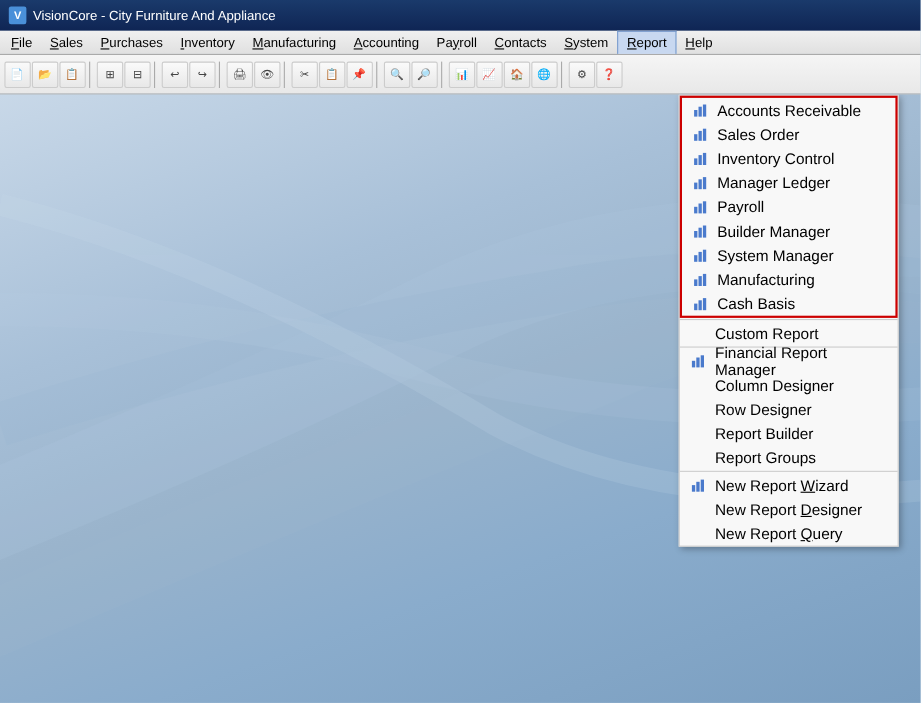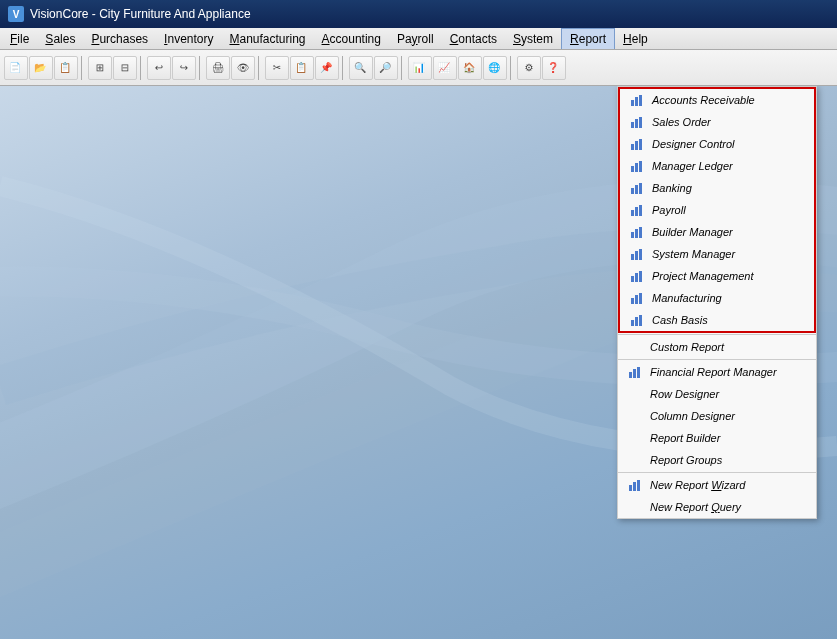--- a/index.html
+++ b/index.html
@@ -144,22 +144,21 @@
       height: 14px;
     }
 
     .dropdown-separator {
       height: 1px;
       background: #ccc;
       margin: 1px 0;
     }
 
     .dropdown-item-text {
-      font-size: 11px;
-      font-style: italic;
+      font-size: 14px;
     }
 
     
     .chart-icon {
       display: inline-block;
     }
   </style>
 </head>
 <body>
 
@@ -275,50 +274,40 @@
         <span class="dropdown-item-text">Sales Order</span>
       </div>
       <div class="dropdown-item">
         <div class="item-icon chart-icon">
           <svg viewBox="0 0 14 14" xmlns="http://www.w3.org/2000/svg">
               <rect x="1" y="7" width="3" height="6" fill="#4a7acc"></rect>
               <rect x="5" y="4" width="3" height="9" fill="#4a7acc"></rect>
               <rect x="9" y="2" width="3" height="11" fill="#4a7acc"></rect>
             </svg>
         </div>
-        <span class="dropdown-item-text">Designer Control</span>
+        <span class="dropdown-item-text">Inventory Control</span>
       </div>
       <div class="dropdown-item">
         <div class="item-icon chart-icon">
           <svg viewBox="0 0 14 14" xmlns="http://www.w3.org/2000/svg">
               <rect x="1" y="7" width="3" height="6" fill="#4a7acc"></rect>
               <rect x="5" y="4" width="3" height="9" fill="#4a7acc"></rect>
               <rect x="9" y="2" width="3" height="11" fill="#4a7acc"></rect>
             </svg>
         </div>
         <span class="dropdown-item-text">Manager Ledger</span>
       </div>
       <div class="dropdown-item">
         <div class="item-icon chart-icon">
           <svg viewBox="0 0 14 14" xmlns="http://www.w3.org/2000/svg">
               <rect x="1" y="7" width="3" height="6" fill="#4a7acc"></rect>
               <rect x="5" y="4" width="3" height="9" fill="#4a7acc"></rect>
               <rect x="9" y="2" width="3" height="11" fill="#4a7acc"></rect>
             </svg>
         </div>
-        <span class="dropdown-item-text">Banking</span>
-      </div>
-      <div class="dropdown-item">
-        <div class="item-icon chart-icon">
-          <svg viewBox="0 0 14 14" xmlns="http://www.w3.org/2000/svg">
-              <rect x="1" y="7" width="3" height="6" fill="#4a7acc"></rect>
-              <rect x="5" y="4" width="3" height="9" fill="#4a7acc"></rect>
-              <rect x="9" y="2" width="3" height="11" fill="#4a7acc"></rect>
-            </svg>
-        </div>
         <span class="dropdown-item-text">Payroll</span>
       </div>
       <div class="dropdown-item">
         <div class="item-icon chart-icon">
           <svg viewBox="0 0 14 14" xmlns="http://www.w3.org/2000/svg">
               <rect x="1" y="7" width="3" height="6" fill="#4a7acc"></rect>
               <rect x="5" y="4" width="3" height="9" fill="#4a7acc"></rect>
               <rect x="9" y="2" width="3" height="11" fill="#4a7acc"></rect>
             </svg>
         </div>
@@ -326,30 +315,20 @@
       </div>
       <div class="dropdown-item">
         <div class="item-icon chart-icon">
           <svg viewBox="0 0 14 14" xmlns="http://www.w3.org/2000/svg">
               <rect x="1" y="7" width="3" height="6" fill="#4a7acc"></rect>
               <rect x="5" y="4" width="3" height="9" fill="#4a7acc"></rect>
               <rect x="9" y="2" width="3" height="11" fill="#4a7acc"></rect>
             </svg>
         </div>
         <span class="dropdown-item-text">System Manager</span>
-      </div>
-      <div class="dropdown-item">
-        <div class="item-icon chart-icon">
-          <svg viewBox="0 0 14 14" xmlns="http://www.w3.org/2000/svg">
-              <rect x="1" y="7" width="3" height="6" fill="#4a7acc"></rect>
-              <rect x="5" y="4" width="3" height="9" fill="#4a7acc"></rect>
-              <rect x="9" y="2" width="3" height="11" fill="#4a7acc"></rect>
-            </svg>
-        </div>
-        <span class="dropdown-item-text">Project Management</span>
       </div>
       <div class="dropdown-item">
         <div class="item-icon chart-icon">
           <svg viewBox="0 0 14 14" xmlns="http://www.w3.org/2000/svg">
               <rect x="1" y="7" width="3" height="6" fill="#4a7acc"></rect>
               <rect x="5" y="4" width="3" height="9" fill="#4a7acc"></rect>
               <rect x="9" y="2" width="3" height="11" fill="#4a7acc"></rect>
             </svg>
         </div>
         <span class="dropdown-item-text">Manufacturing</span>
@@ -378,25 +357,25 @@
         <svg viewBox="0 0 14 14" xmlns="http://www.w3.org/2000/svg">
             <rect x="1" y="7" width="3" height="6" fill="#4a7acc"></rect>
             <rect x="5" y="4" width="3" height="9" fill="#4a7acc"></rect>
             <rect x="9" y="2" width="3" height="11" fill="#4a7acc"></rect>
           </svg>
       </div>
       <span class="dropdown-item-text">Financial Report Manager</span>
     </div>
     <div class="dropdown-item">
       <div class="item-icon" style="width:18px;"></div>
+      <span class="dropdown-item-text">Column Designer</span>
+    </div>
+    <div class="dropdown-item">
+      <div class="item-icon" style="width:18px;"></div>
       <span class="dropdown-item-text">Row Designer</span>
-    </div>
-    <div class="dropdown-item">
-      <div class="item-icon" style="width:18px;"></div>
-      <span class="dropdown-item-text">Column Designer</span>
     </div>
     <div class="dropdown-item">
       <div class="item-icon" style="width:18px;"></div>
       <span class="dropdown-item-text">Report Builder</span>
     </div>
     <div class="dropdown-item">
       <div class="item-icon" style="width:18px;"></div>
       <span class="dropdown-item-text">Report Groups</span>
     </div>
 
@@ -406,16 +385,20 @@
         <svg viewBox="0 0 14 14" xmlns="http://www.w3.org/2000/svg">
             <rect x="1" y="7" width="3" height="6" fill="#4a7acc"></rect>
             <rect x="5" y="4" width="3" height="9" fill="#4a7acc"></rect>
             <rect x="9" y="2" width="3" height="11" fill="#4a7acc"></rect>
           </svg>
       </div>
       <span class="dropdown-item-text">New Report <span style="text-decoration:underline">W</span>izard</span>
     </div>
     <div class="dropdown-item">
       <div class="item-icon" style="width:18px;"></div>
+      <span class="dropdown-item-text">New Report <span style="text-decoration:underline">D</span>esigner</span>
+    </div>
+    <div class="dropdown-item">
+      <div class="item-icon" style="width:18px;"></div>
       <span class="dropdown-item-text">New Report <span style="text-decoration:underline">Q</span>uery</span>
     </div>
   </div>
 </div>
 
 </body></html>

